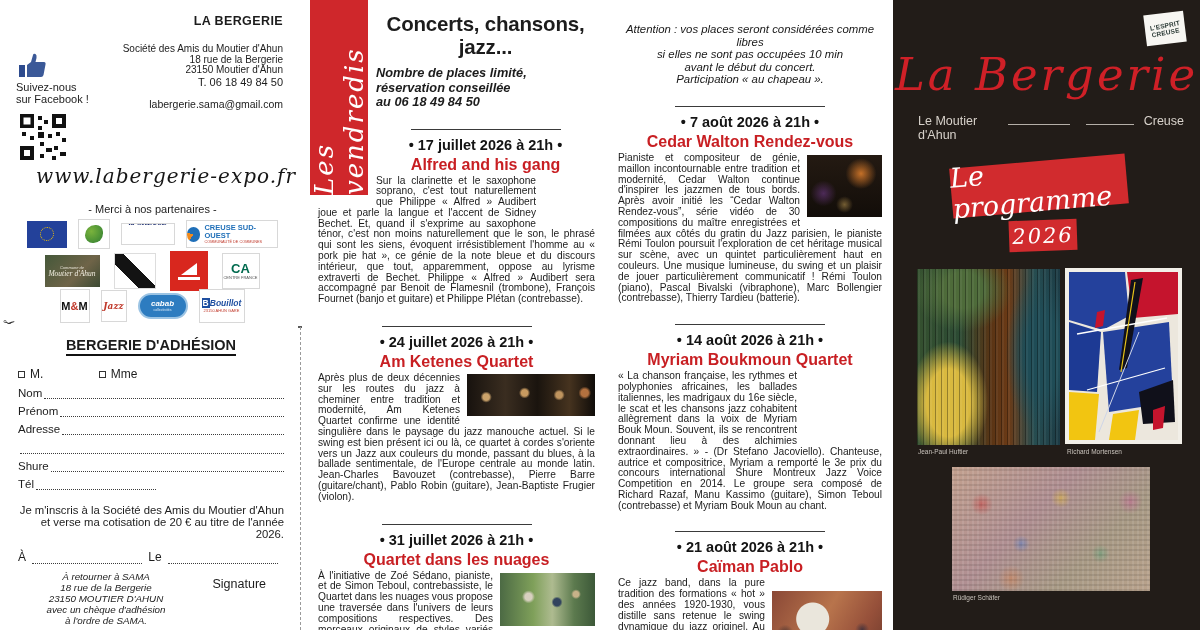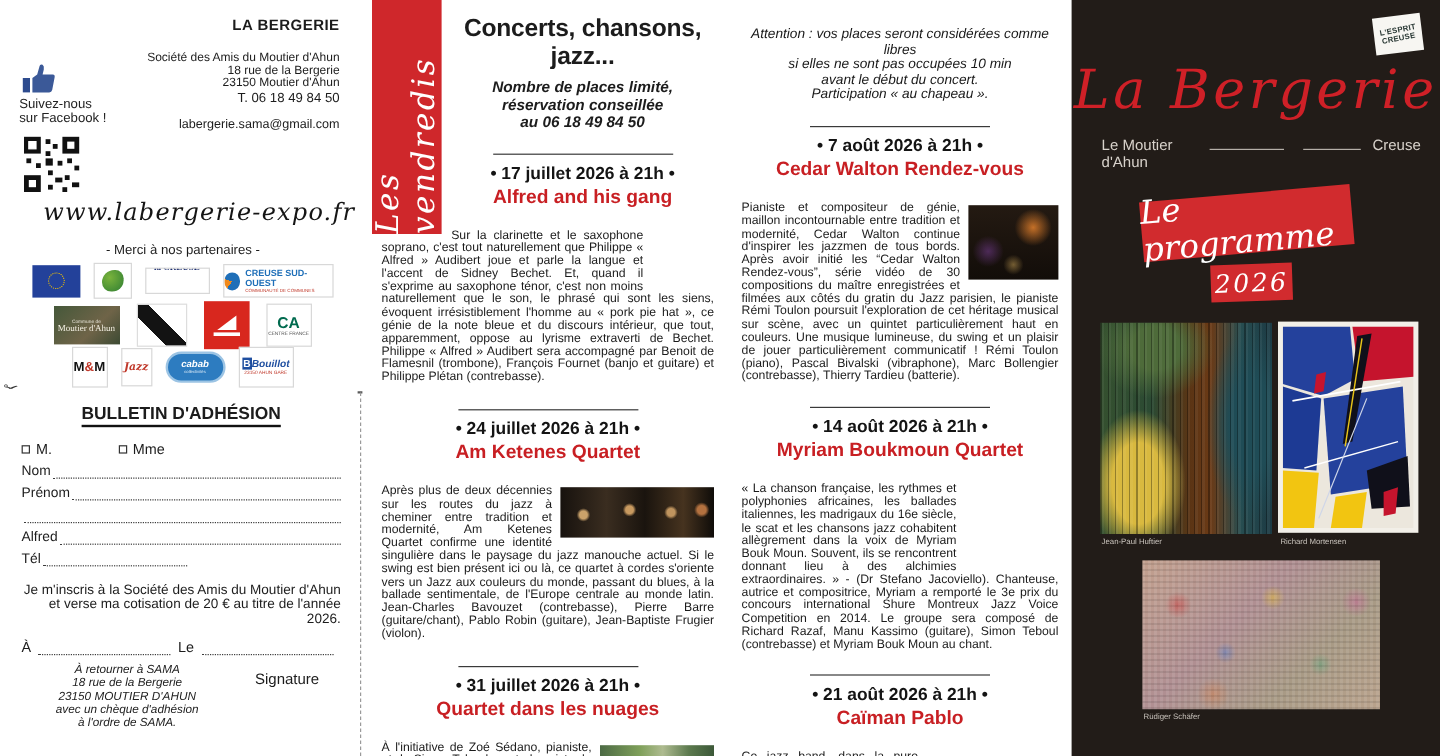--- a/index.html
+++ b/index.html
@@ -30,21 +30,21 @@
   #logo-eu span { width:14px; height:14px; border-radius:50%; border:1.5px dotted #f5c400; }
   #logo-limousin { width:32px; height:30px; }
   #logo-limousin .blob { width:18px; height:18px; border-radius:60% 40% 55% 45%; background:radial-gradient(circle at 35% 35%, #7ab33c, #2e7d32); }
   #logo-dept { width:54px; height:22px;gap:17px; }
   #logo-dept .l1 { font-family:"Liberation Serif", serif; font-weight:bold; font-size:7.5px; color:#1d2e6e; }
   #logo-dept .l2 { font-size:5px; color:#444; }
   #logo-cso { width:92px; height:28px; flex-direction:row; gap:4px; }
   #logo-cso .swirl { width:15px; height:15px; border-radius:50%; background:conic-gradient(#1f6fb8 0 60%, #f08a1d 60% 80%, #1f6fb8 80% 100%); }
   #logo-cso .t1 { font-size:7.5px; font-weight:bold; color:#1f6fb8; line-height:8px; }
   #logo-cso .t2 { font-size:3.8px; color:#c0392b; }
-  #logo-moutier { width:55px; height:32px; background:linear-gradient(135deg,#45583a,#6f6448 60%,#3c4a33); }
+  #logo-moutier { width:55px; height:32px; background:linear-gradient(135deg,#45583a,#6f6448 60%,#3c4a33);font-style:italic; }
   #logo-moutier .t0 { font-size:4px; color:#e8e4d8; }
   #logo-moutier .t1 { font-family:"Liberation Serif", serif; font-size:7.5px; color:#f3efe2; line-height:8px; }
   #logo-chamberaud { width:42px; height:36px; background:linear-gradient(45deg,#fff 32%, #131313 32% 58%, #fff 58%); border:1px solid #ddd; }
   #logo-chamberaud span { font-size:4px; color:#fff; transform:rotate(45deg); }
   #logo-arch { width:38px; height:40px; background:#d8271e; }
   #logo-arch .tri { width:0; height:0; border-left:16px solid transparent; border-bottom:12px solid #fff; }
   #logo-arch .bar { width:22px; height:3px; background:#fff; margin-top:2px; }
   #logo-ca { width:38px; height:36px; }
   #logo-ca .ca { font-weight:bold; font-size:13px; color:#006a4e; line-height:13px; }
   #logo-ca .sub { font-size:4px; color:#555; text-align:center; }
@@ -83,21 +83,21 @@
   #return-sig { position:relative; margin-top:5px; height:70px; }
   #return-block { position:absolute; left:8px; top:2px; width:160px; text-align:center; font-style:italic; font-size:9.8px; line-height:11px; color:#222; }
   #signature { position:absolute; right:18px; top:8px; font-size:12.5px; }
 
   
   #col2 { left:318px; top:0; width:277px; height:630px; }
   #vend-banner { float:left; width:58px; height:195px; margin:0 8px 4px -8px; background:#cf272b;
                  display:flex; align-items:center; justify-content:center; }
   #vend-banner span { writing-mode:vertical-rl; transform:rotate(180deg); color:#fff; font-size:26px; letter-spacing:2px; }
   #intro-title { text-align:center; font-weight:bold; font-size:20.5px; line-height:23px; padding-top:12px; letter-spacing:-.2px; }
-  #intro-sub { text-align:center; font-weight:bold; font-style:italic; font-size:12.8px; line-height:14.5px; margin-top:8px; }
+  #intro-sub { font-weight:bold; font-style:italic; font-size:12.8px; line-height:14.5px; margin-top:8px; }
   .rule { text-align:center; }
   .rule i { display:inline-block; width:150px; border-top:1.2px solid #3a3a3a; }
   .edate { text-align:center; font-weight:bold; font-size:14.5px; color:#141414; }
   .etitle-row { text-align:center; }
   .etitle { display:inline-block; background:#fff; color:#c81f23; font-weight:bold; font-size:16px; padding:1px 12px 2px; }
   .body { font-size:10.2px; line-height:10.8px; text-align:justify; color:#1b1b1b; }
   .ph { float:right; }
   #ph-alfred { width:53px; height:46px; margin:0 0 2px 6px;
     background:radial-gradient(ellipse 18px 7px at 50% 18%, #d9c염 0, transparent 0),
     radial-gradient(ellipse 19px 8px at 52% 20%, #dcc99b 0 70%, rgba(220,201,155,0) 71%),
@@ -168,21 +168,21 @@
     radial-gradient(circle 22px at 30% 90%, rgba(220,120,60,.4), transparent 62%),
     linear-gradient(135deg,#c2a08e,#b08f92 40%,#a89a85 70%,#b9a28c); }
   #art3::after { content:""; position:absolute; inset:0;
     background:repeating-linear-gradient(0deg, rgba(0,0,0,.09) 0 2px, transparent 2px 5px),
                repeating-linear-gradient(90deg, rgba(255,255,255,.09) 0 2px, transparent 2px 5px); }
   .credit { position:absolute; font-size:6.5px; color:#c9c3bc; }
   #credit1 { left:25px; top:448px; }
   #credit2 { left:174px; top:448px; }
   #credit3 { left:60px; top:594px; }
 
-  .mt2{margin-top:2px;} .mt3{margin-top:3px;} .mt4{margin-top:16px;}
+  .mt2{margin-top:2px;} .mt3{margin-top:3px;} .mt4{margin-top:0;}
   .mt6{margin-top:6px;} .mt7{margin-top:7px;} .mt8{margin-top:8px;}
   .clearfix::after { content:""; display:block; clear:both; }
 </style>
 </head>
 <body>
 
 <div class="abs" id="org-block">
   <div id="org-name">LA BERGERIE</div>
   <div id="org-address">
     <div>Société des Amis du Moutier d'Ahun</div>
@@ -290,38 +290,42 @@
     <div class="t1"><span class="b">B</span><span>Bouillot</span></div>
     <div class="t2">23150 AHUN GARE</div>
   </div>
 </div>
 
 <div class="abs" id="scissors">✂</div>
 <div class="abs" id="cut-line-h"></div>
 <div class="abs" id="cut-line-v"></div>
 
 <div class="abs" id="bulletin">
-  <div id="bulletin-title-row"><span id="bulletin-title">BULLETIN D'ADHÉSION</span></div>
+  <div id="bulletin-title-row"><span id="bulletin-title">BERGERIE D'ADHÉSION</span></div>
   <div id="civility-row">
     <span><span class="chk"></span><span>M.</span></span>
     <span id="civility-mme"><span class="chk"></span><span>Mme</span></span>
   </div>
   <div class="frow">
       <span>Nom</span>
       <span class="dots"></span>
     </div>
   <div class="frow">
       <span>Prénom</span>
       <span class="dots"></span>
     </div>
+  <div class="frow">
+      <span>Adresse</span>
+      <span class="dots"></span>
+    </div>
   <div class="frow lineonly">
       <span class="dots"></span>
     </div>
   <div class="frow">
-      <span>Alfred</span>
+      <span>Shure</span>
       <span class="dots"></span>
     </div>
   <div class="frow">
       <span>Tél</span>
       <span class="dots short"></span>
     </div>
   <div id="pledge">Je m'inscris à la Société des Amis du Moutier d'Ahun et verse ma cotisation de 20 € au titre de l'année 2026.</div>
   <div id="ale-row">
     <span>À</span>
     <span class="dots"></span>

